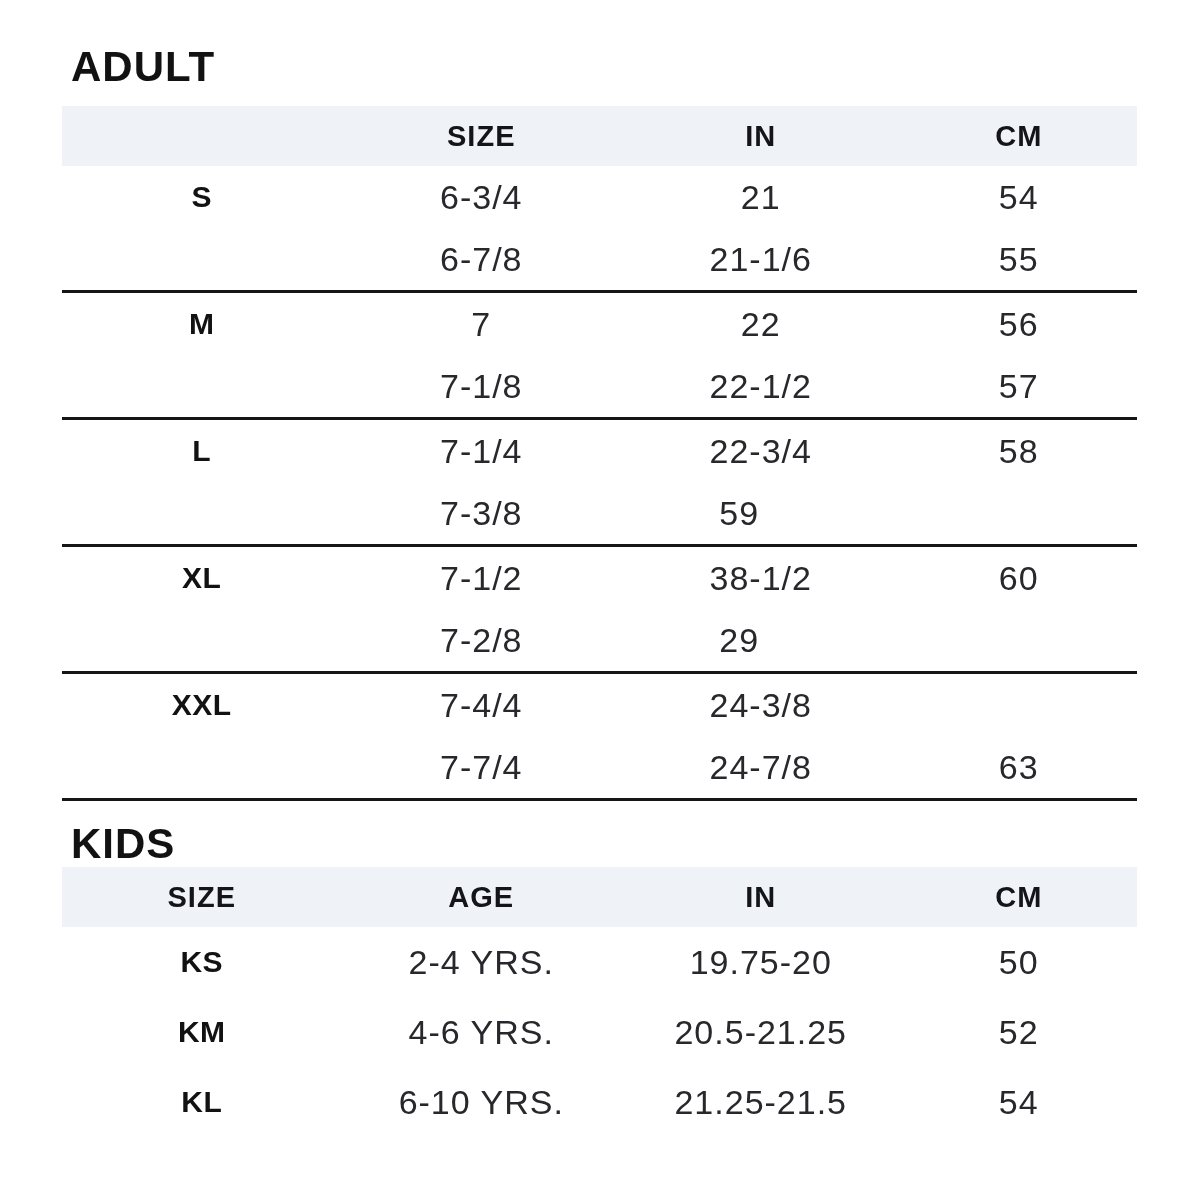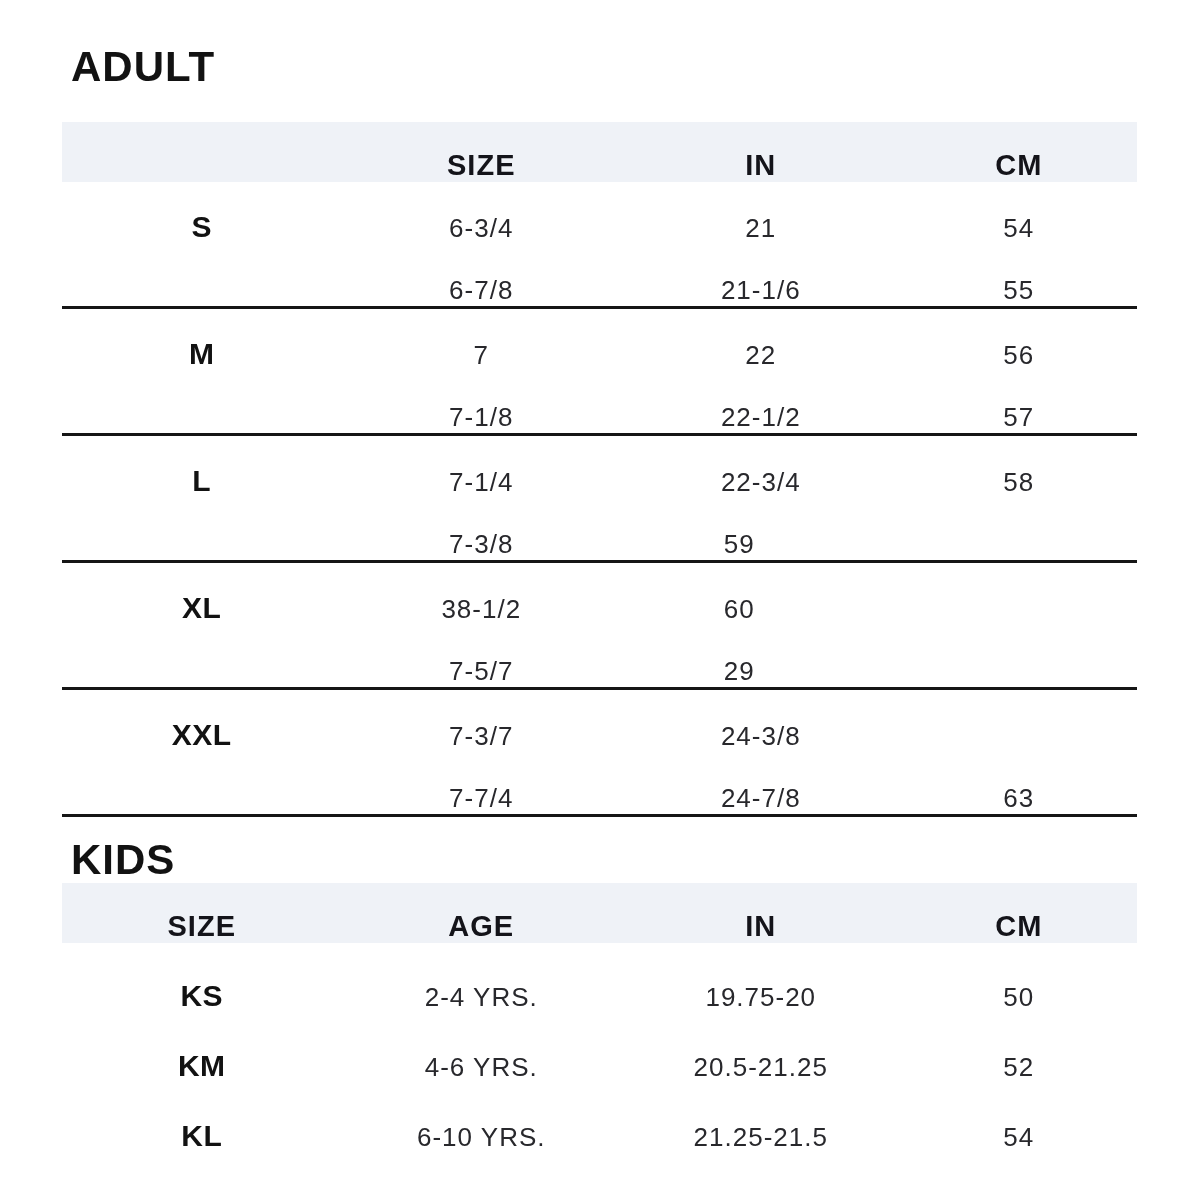--- a/index.html
+++ b/index.html
@@ -13,26 +13,26 @@
   .page { width: 1200px; height: 1200px; padding: 44px 63px 0 62px; }
 
   .section-title {
     font-size: 42px;
     font-weight: 800;
     letter-spacing: 1px;
     color: #121212;
     margin-left: 9px;
     line-height: 46px;
   }
-  .title-adult { margin-bottom: 32px; }
+  .title-adult { margin-bottom: 16px; }
   .title-kids  { margin-top: 20px; }
 
   .tbl { width: 1075px; }
 
-  .row { display: flex; align-items: flex-end; width: 100%; }
+  .row { display: flex; align-items: center; width: 100%; }
   .cell { text-align: center; }
   .c1 { width: 26%; }
   .c2 { width: 26%; }
   .c3 { width: 26%; }
   .c4 { width: 22%; }
 
   .head-row {
     height: 60px;
     background: #eff2f7;
     font-size: 29px;
@@ -44,21 +44,21 @@
   .data-row { height: 62px; }
   .kids-row { height: 70px; }
 
   .size-label {
     font-size: 30px;
     font-weight: 800;
     letter-spacing: 0.5px;
     color: #121212;
   }
   .val {
-    font-size: 26px;
+    font-size: 34px;
     font-weight: 400;
     letter-spacing: 1px;
     color: #28282c;
   }
 
   .group { border-bottom: 3px solid #161616; }
 </style>
 </head>
 <body>
 
@@ -115,34 +115,35 @@
         <div class="row data-row">
           <div class="cell c1 size-label"></div>
           <div class="cell c2 val">7-3/8</div>
           <div class="cell c4 val">59</div>
         </div>
       </div>
 
       <div class="group">
         <div class="row data-row">
           <div class="cell c1 size-label">XL</div>
+          <div class="cell c2 val">7-1/2</div>
           <div class="cell c3 val">38-1/2</div>
           <div class="cell c4 val">60</div>
         </div>
         <div class="row data-row">
           <div class="cell c1 size-label"></div>
-          <div class="cell c2 val">7-5/7</div>
+          <div class="cell c2 val">7-2/8</div>
           <div class="cell c4 val">29</div>
         </div>
       </div>
 
       <div class="group">
         <div class="row data-row">
           <div class="cell c1 size-label">XXL</div>
-          <div class="cell c2 val">7-3/7</div>
+          <div class="cell c2 val">7-4/4</div>
           <div class="cell c3 val">24-3/8</div>
         </div>
         <div class="row data-row">
           <div class="cell c1 size-label"></div>
           <div class="cell c2 val">7-7/4</div>
           <div class="cell c3 val">24-7/8</div>
           <div class="cell c4 val">63</div>
         </div>
       </div>
     </div>

